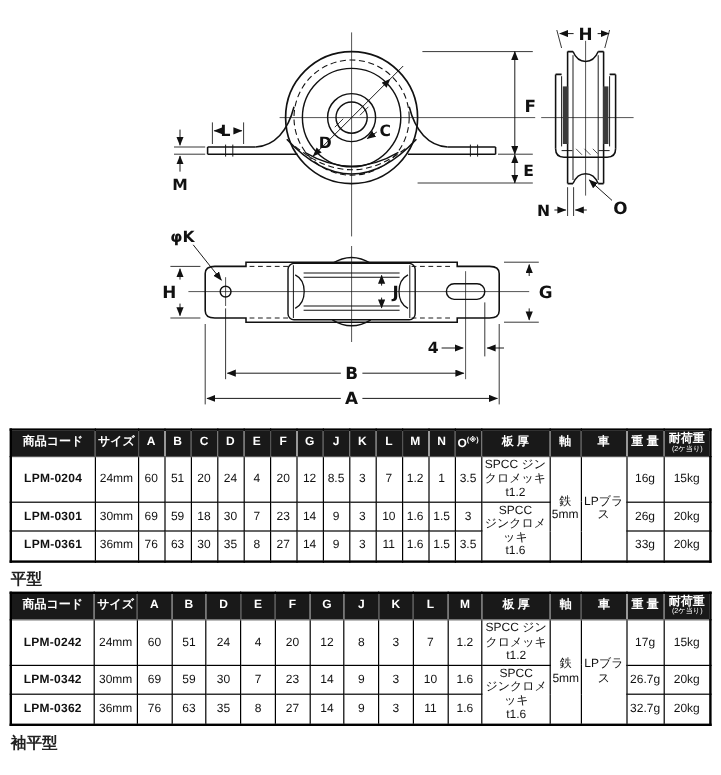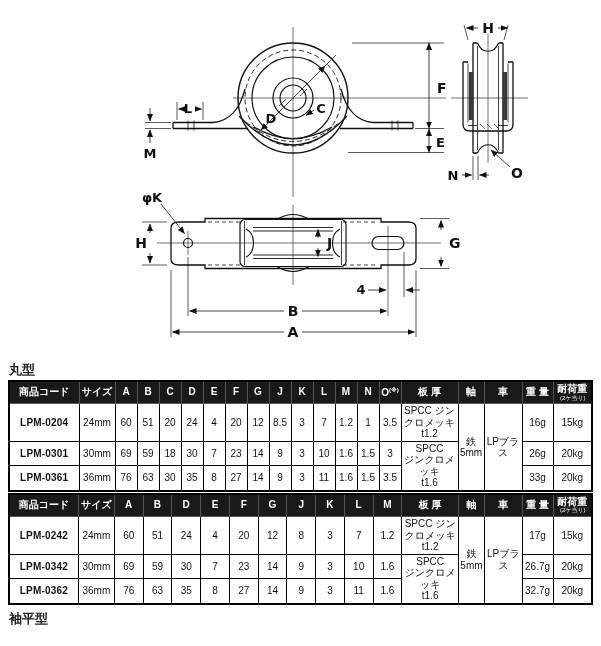--- a/index.html
+++ b/index.html
@@ -156,21 +156,20 @@
     <text class="dim-label big" x="449" y="248">G</text>
     <text class="dim-label big" x="327" y="248">J</text>
     <text class="dim-label" x="361" y="294" text-anchor="middle">4</text>
     <text class="dim-label big" x="293" y="316" text-anchor="middle">B</text>
     <text class="dim-label big" x="293" y="337" text-anchor="middle">A</text>
   </g>
 </svg>
 
 <div class="tables">
   <section>
-    <div class="sec-title">丸型</div>
     <table class="spec">
         <colgroup>
           <col style="width: 70px;">
           <col style="width: 36px;">
           <col style="width: 22px;">
           <col style="width: 22px;">
           <col style="width: 22px;">
           <col style="width: 22px;">
           <col style="width: 22px;">
           <col style="width: 22px;">
@@ -274,20 +273,21 @@
             <td>1.6</td>
             <td>1.5</td>
             <td>3.5</td>
             <td>33g</td>
             <td>20kg</td>
           </tr>
         </tbody>
       </table>
   </section>
   <section>
+    <div class="sec-title">平型</div>
     <table class="spec">
         <colgroup>
           <col style="width: 70px;">
           <col style="width: 36px;">
           <col style="width: 29px;">
           <col style="width: 29px;">
           <col style="width: 29px;">
           <col style="width: 29px;">
           <col style="width: 29px;">
           <col style="width: 29px;">

